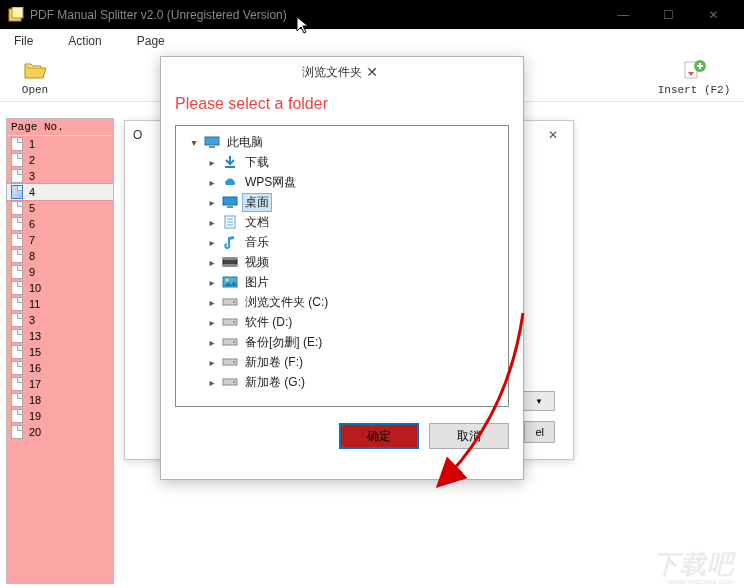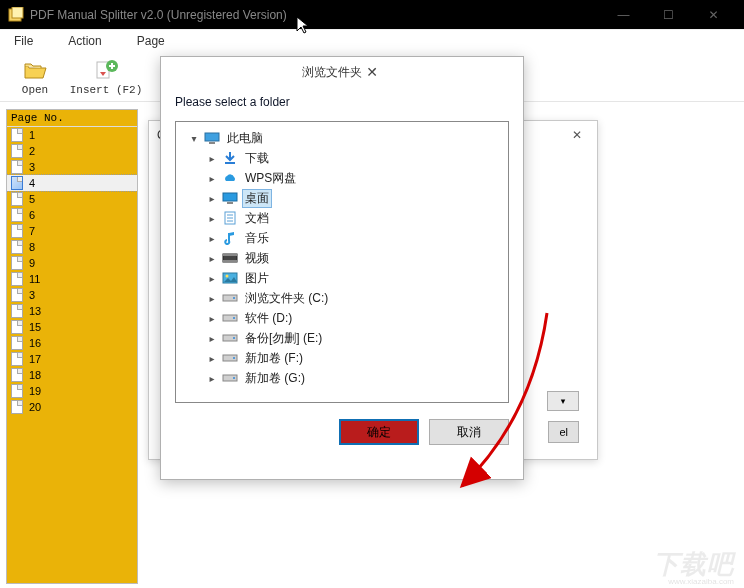--- a/index.html
+++ b/index.html
@@ -11,49 +11,49 @@
 .app-title { font-size: 12px; color: #888; flex: 1; }
 .winbtns { display: flex; gap: 0; }
 .winbtn { width: 45px; height: 28px; display: flex; align-items: center; justify-content: center; color: #666; font-size: 12px; }
 .cursor { position: absolute; left: 296px; top: 16px; pointer-events: none; z-index: 50; }
 
 
 .menubar { height: 22px; display: flex; align-items: center; padding: 0 6px; gap: 19px; font-size: 12px; color: #333; }
 .menuitem { padding: 2px 8px; }
 
 
-.toolbar { height: 50px; display: flex; align-items: center; padding: 4px 10px; gap: 6px; border-bottom: 1px solid #e5e5e5; }
+.toolbar { height: 50px; display: flex; align-items: center; padding: 4px 10px; gap: 6px; border-bottom: 1px solid #e5e5e5; justify-content: space-between; }
 .toolbtn { display: flex; flex-direction: column; align-items: center; justify-content: center; font-size: 11px; color: #333; min-width: 50px; }
 .toolbtn .ticon { width: 24px; height: 24px; display: flex; align-items: center; justify-content: center; margin-bottom: 2px; }
 .toolbtn-label { font-family: "Courier New", monospace; font-size: 11px; }
 
 
 .main { position: absolute; top: 102px; left: 0; right: 0; bottom: 0; display: flex; }
-.sidebar { width: 132px; border: 1px solid #bbb; margin: 7px 2px 4px 6px; background: #eab308; overflow-y: scroll; }
+.sidebar { width: 108px; border: 1px solid #bbb; margin: 16px 2px 4px 6px; background: #fca5a5; overflow-y: scroll; }
 .sidebar-header { font-size: 11px; font-family: "Courier New", monospace; padding: 2px 4px; border-bottom: 1px solid #ddd; text-align: left; }
 .page-row { display: flex; align-items: center; padding: 1px 4px; font-size: 11px; font-family: "Courier New", monospace; gap: 6px; }
 .page-row.sel { background: #f0f0f0; outline: 1px dotted #999; }
 .page-icon { width: 12px; height: 14px; border: 1px solid #aaa; background: #fff; position: relative; }
 .page-icon::after { content: ""; position: absolute; top: 0; right: 0; width: 4px; height: 4px; border-left: 1px solid #aaa; border-bottom: 1px solid #aaa; background: #eee; }
 .page-row.sel .page-icon { border-color: #3a7bd5; background: linear-gradient(135deg, #cfe3fb, #9cc4f5); }
 
 .content { flex: 1; position: relative; margin: 4px 6px 4px 2px; }
 
 
 .bg-dialog { position: absolute; left: 6px; top: 14px; width: 450px; height: 340px; background: #fff; border: 1px solid #c8c8c8; box-shadow: 0 2px 8px rgba(0,0,0,0.15); }
 .bg-dialog-title { height: 28px; display: flex; align-items: center; justify-content: space-between; padding: 0 8px; font-size: 12px; color: #333; }
 .bg-close { width: 24px; text-align: center; color: #555; }
 .bg-combo { position: absolute; right: 18px; bottom: 48px; width: 32px; height: 20px; border: 1px solid #adadad; background: #e9e9e9; display: flex; align-items: center; justify-content: center; font-size: 9px; }
 .bg-cancel { position: absolute; right: 18px; bottom: 16px; height: 22px; padding: 0 10px; border: 1px solid #adadad; background: #e1e1e1; font-size: 11px; display: flex; align-items: center; }
 
 
 .folder-dialog { position: absolute; left: 160px; top: 56px; width: 364px; height: 424px; background: #fff; border: 1px solid #b0b0b0; box-shadow: 0 3px 14px rgba(0,0,0,0.25); z-index: 10; }
 .fd-title { height: 30px; display: flex; align-items: center; justify-content: center; padding: 0 10px; font-size: 12px; color: #333; }
 .fd-close { width: 20px; text-align: center; font-size: 14px; color: #444; }
-.fd-prompt { padding: 8px 14px 12px 14px; font-size: 12px; color: #0f172a; }
+.fd-prompt { padding: 8px 14px 12px 14px; font-size: 16px; color: #ef4444; }
 .fd-tree-wrap { margin: 0 14px; border: 1px solid #888; height: 282px; overflow-y: scroll; padding: 6px 4px; }
 .tree-row { display: flex; align-items: center; font-size: 12px; color: #222; height: 20px; padding: 0 2px; gap: 4px; }
 .tree-row .twist { width: 12px; height: 12px; display: flex; align-items: center; justify-content: center; font-size: 10px; color: #555; }
 .tree-row .tlabel { padding: 1px 3px; }
 .tree-row.sel .tlabel { background: #cde6f7; border: 1px solid #7eb4e2; padding: 0 2px; }
 .indent-1 { padding-left: 8px; }
 .indent-2 { padding-left: 26px; }
 .node-icon { width: 16px; height: 14px; display: flex; align-items: center; justify-content: center; }
 
 .fd-buttons { display: flex; justify-content: flex-end; gap: 10px; padding: 16px 14px 0 14px; }
@@ -155,20 +155,24 @@
           <span class="page-icon"></span>
           <span>7</span>
         </div>
         <div class="page-row">
           <span class="page-icon"></span>
           <span>8</span>
         </div>
         <div class="page-row">
           <span class="page-icon"></span>
           <span>9</span>
+        </div>
+        <div class="page-row">
+          <span class="page-icon"></span>
+          <span>10</span>
         </div>
         <div class="page-row">
           <span class="page-icon"></span>
           <span>11</span>
         </div>
         <div class="page-row">
           <span class="page-icon"></span>
           <span>3</span>
         </div>
         <div class="page-row">

